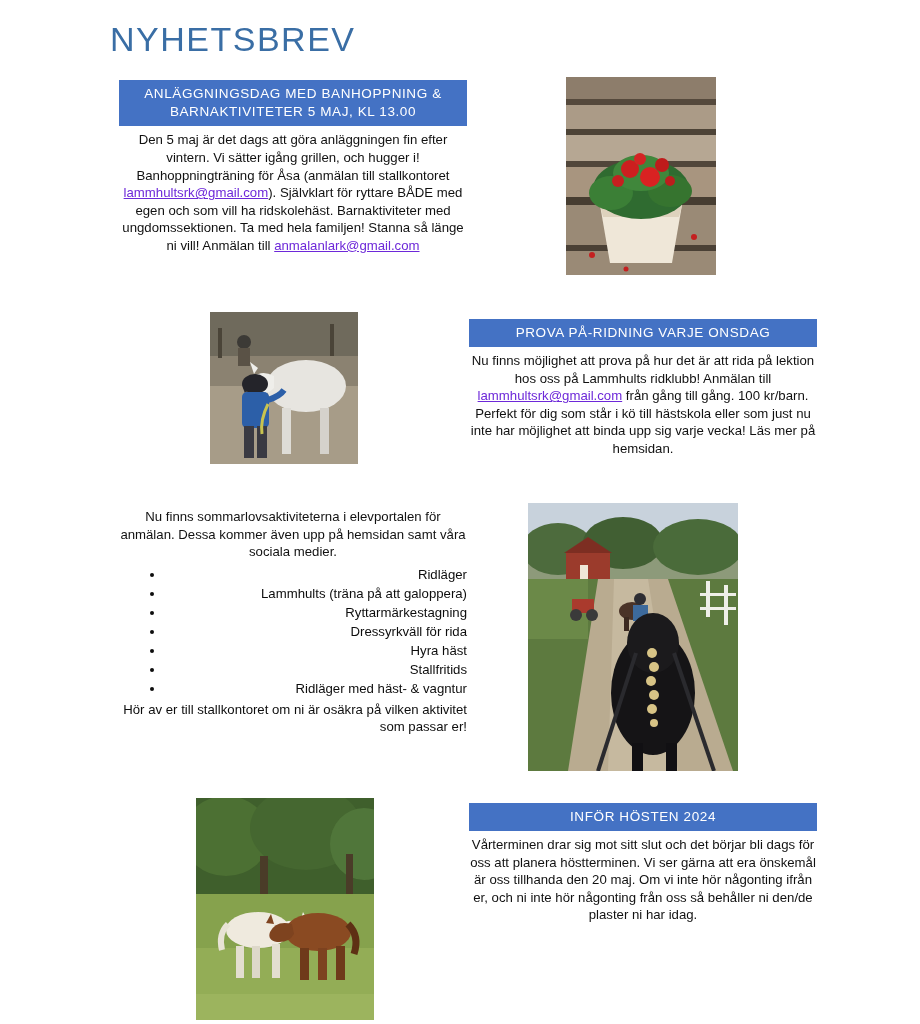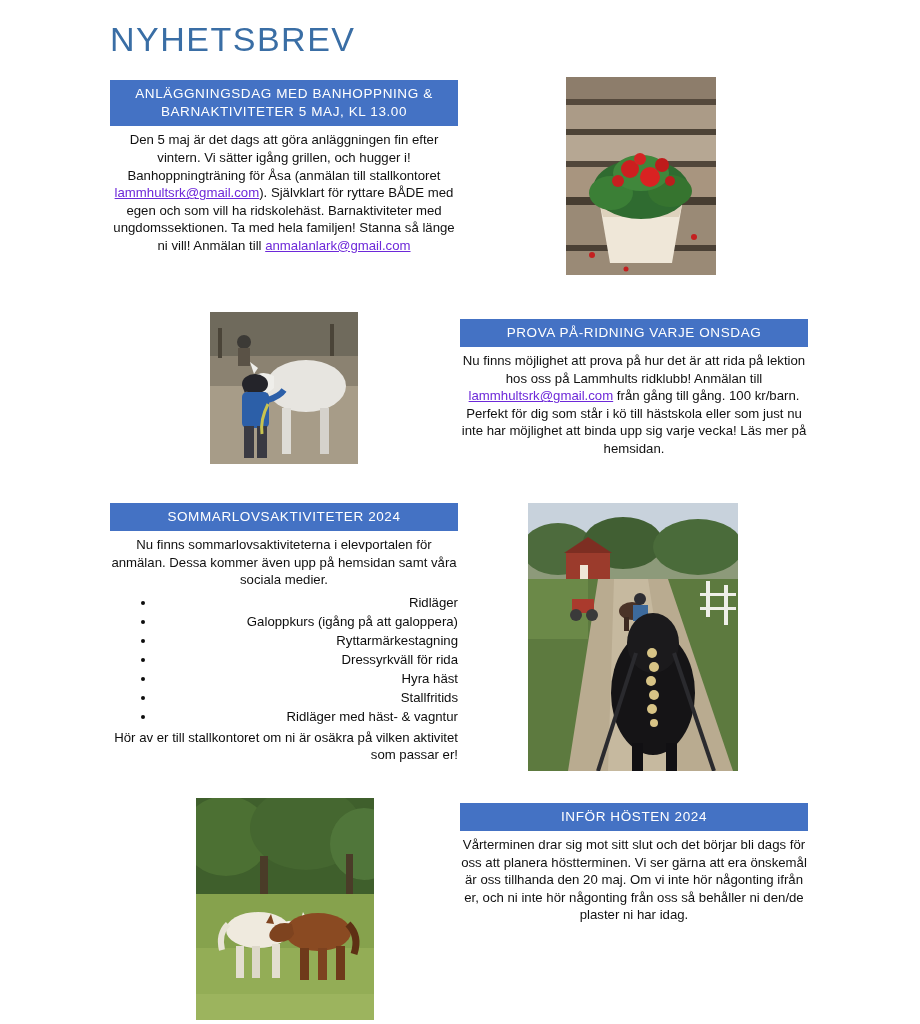--- a/index.html
+++ b/index.html
@@ -30,20 +30,21 @@
     font-size: 34px;
     letter-spacing: 1.5px;
     color: #3a6ea5;
     font-weight: 400;
     font-family: "Liberation Sans", sans-serif;
   }
 
   
   .block {
     position: absolute;
+    margin-left: 9px;
   }
 
   .band {
     background: #4472c4;
     color: #ffffff;
     text-align: center;
     font-size: 13.5px;
     letter-spacing: 0.6px;
     padding: 5px 6px;
     line-height: 1.35;
@@ -171,25 +172,24 @@
   </div>
 
   <div class="block" style="left:460px; top:319px; width:348px;">
     <div class="band">PROVA PÅ-RIDNING VARJE ONSDAG</div>
     <div class="body-text">
       <span>Nu finns möjlighet att prova på hur det är att rida på lektion hos oss på Lammhults ridklubb! Anmälan till </span><a class="link" href="#">lammhultsrk@gmail.com</a><span> från gång till gång. 100 kr/barn. Perfekt för dig som står i kö till hästskola eller som just nu inte har möjlighet att binda upp sig varje vecka! Läs mer på hemsidan.</span>
     </div>
   </div>
 
   <div class="block" style="left:110px; top:503px; width:348px;">
-    <div class="band">SOMMARLOVSAKTIVITETER 2024</div>
     <div class="body-text">Nu finns sommarlovsaktiviteterna i elevportalen för anmälan. Dessa kommer även upp på hemsidan samt våra sociala medier.</div>
     <ul class="activity-list">
       <li>Ridläger</li>
-      <li>Galoppkurs (igång på att galoppera)</li>
+      <li>Lammhults (träna på att galoppera)</li>
       <li>Ryttarmärkestagning</li>
       <li>Dressyrkväll för rida</li>
       <li>Hyra häst</li>
       <li>Stallfritids</li>
       <li>Ridläger med häst- &amp; vagntur</li>
     </ul>
     <div class="closing-text">Hör av er till stallkontoret om ni är osäkra på vilken aktivitet som passar er!</div>
   </div>
 
   <div class="photo" style="left:528px; top:503px; width:210px; height:268px;">

